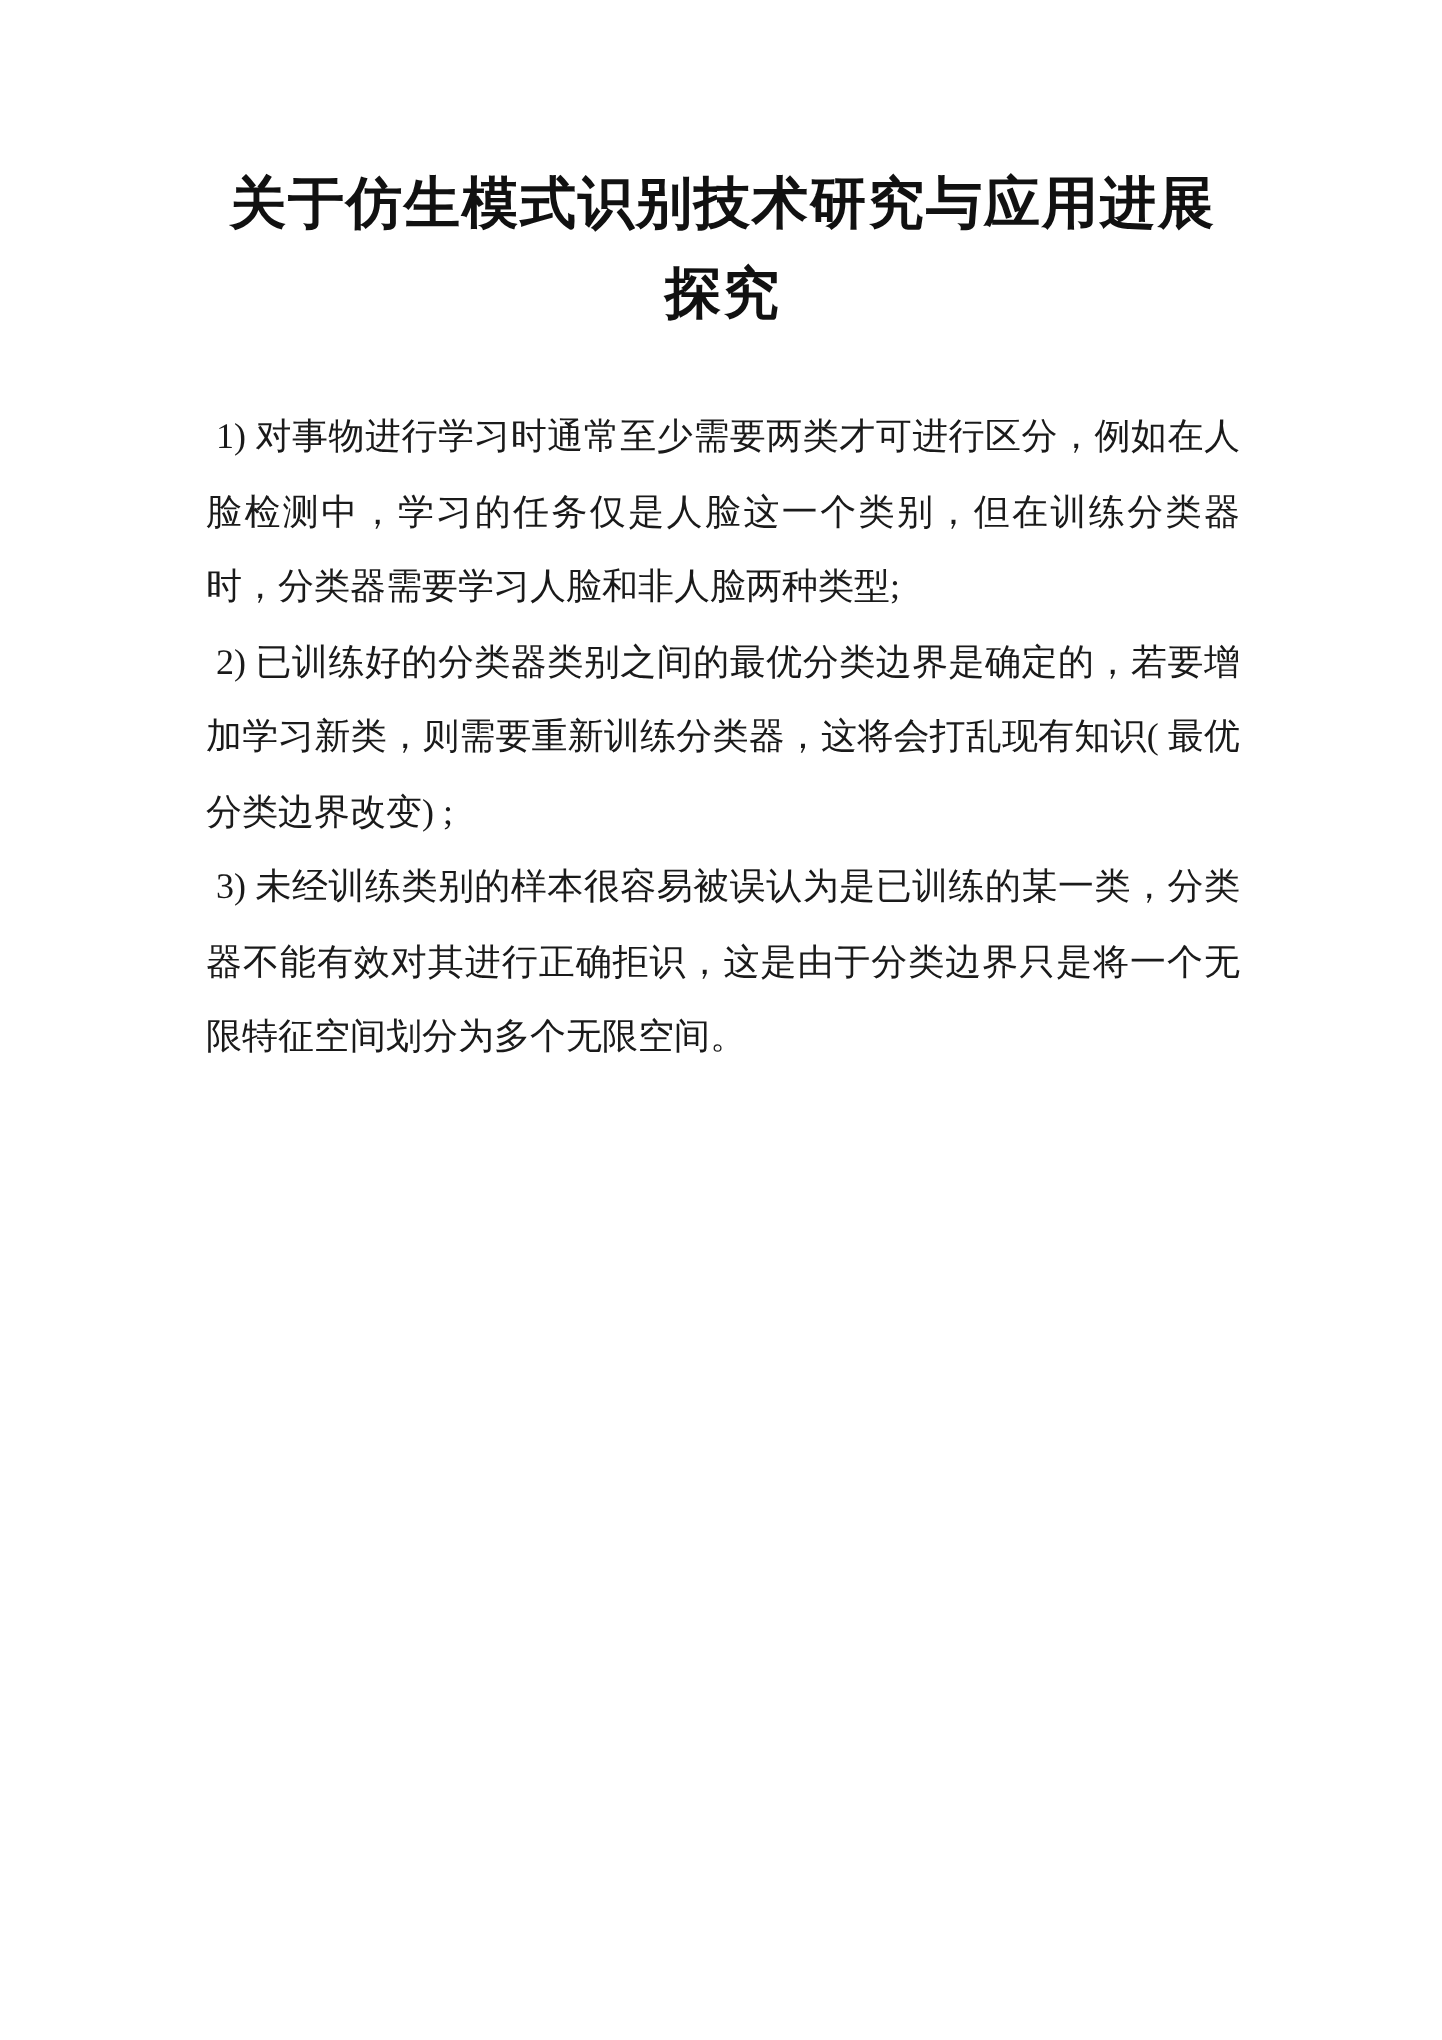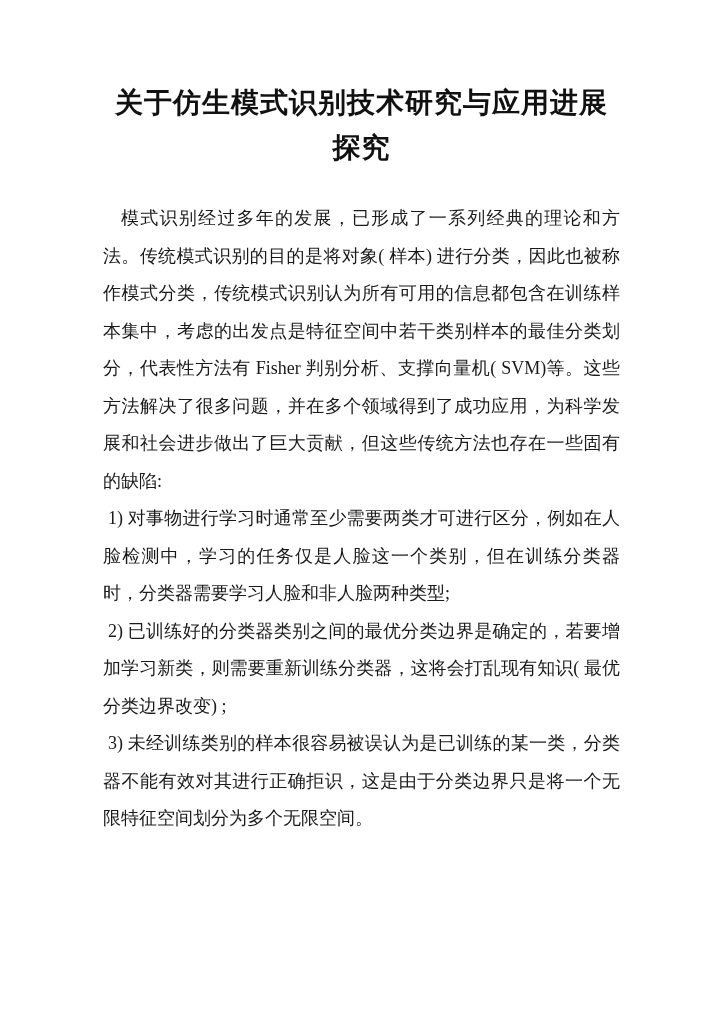--- a/index.html
+++ b/index.html
@@ -50,20 +50,19 @@
 </style>
 </head>
 <body>
 
 <div class="page">
   <div class="content">
 
     <h1 class="doc-title">关于仿生模式识别技术研究与应用进展探究</h1>
 
     <div class="doc-body">
-      <p class="p-indent">模式识别经过多年的发展，已形成了一系列经典的理论和方法。传统模式识别的目的是将对象( 样本) 进行分类，因此也被称作模式分类，传统模式识别认为所有可用的信息都包含在训练样本集中，考虑的出发点是特征空间中若干类别样本的最佳分类划分，代表性方法有 Fisher 判别分析、支撑向量机( SVM)等。这些方法解决了很多问题，并在多个领域得到了成功应用，为科学发展和社会进步做出了巨大贡献，但这些传统方法也存在一些固有的缺陷:</p>
       <p class="p-num">1) 对事物进行学习时通常至少需要两类才可进行区分，例如在人脸检测中，学习的任务仅是人脸这一个类别，但在训练分类器时，分类器需要学习人脸和非人脸两种类型;</p>
       <p class="p-num">2) 已训练好的分类器类别之间的最优分类边界是确定的，若要增加学习新类，则需要重新训练分类器，这将会打乱现有知识( 最优分类边界改变) ;</p>
       <p class="p-num">3) 未经训练类别的样本很容易被误认为是已训练的某一类，分类器不能有效对其进行正确拒识，这是由于分类边界只是将一个无限特征空间划分为多个无限空间。</p>
     </div>
 
   </div>
 </div>
 
 </body></html>

